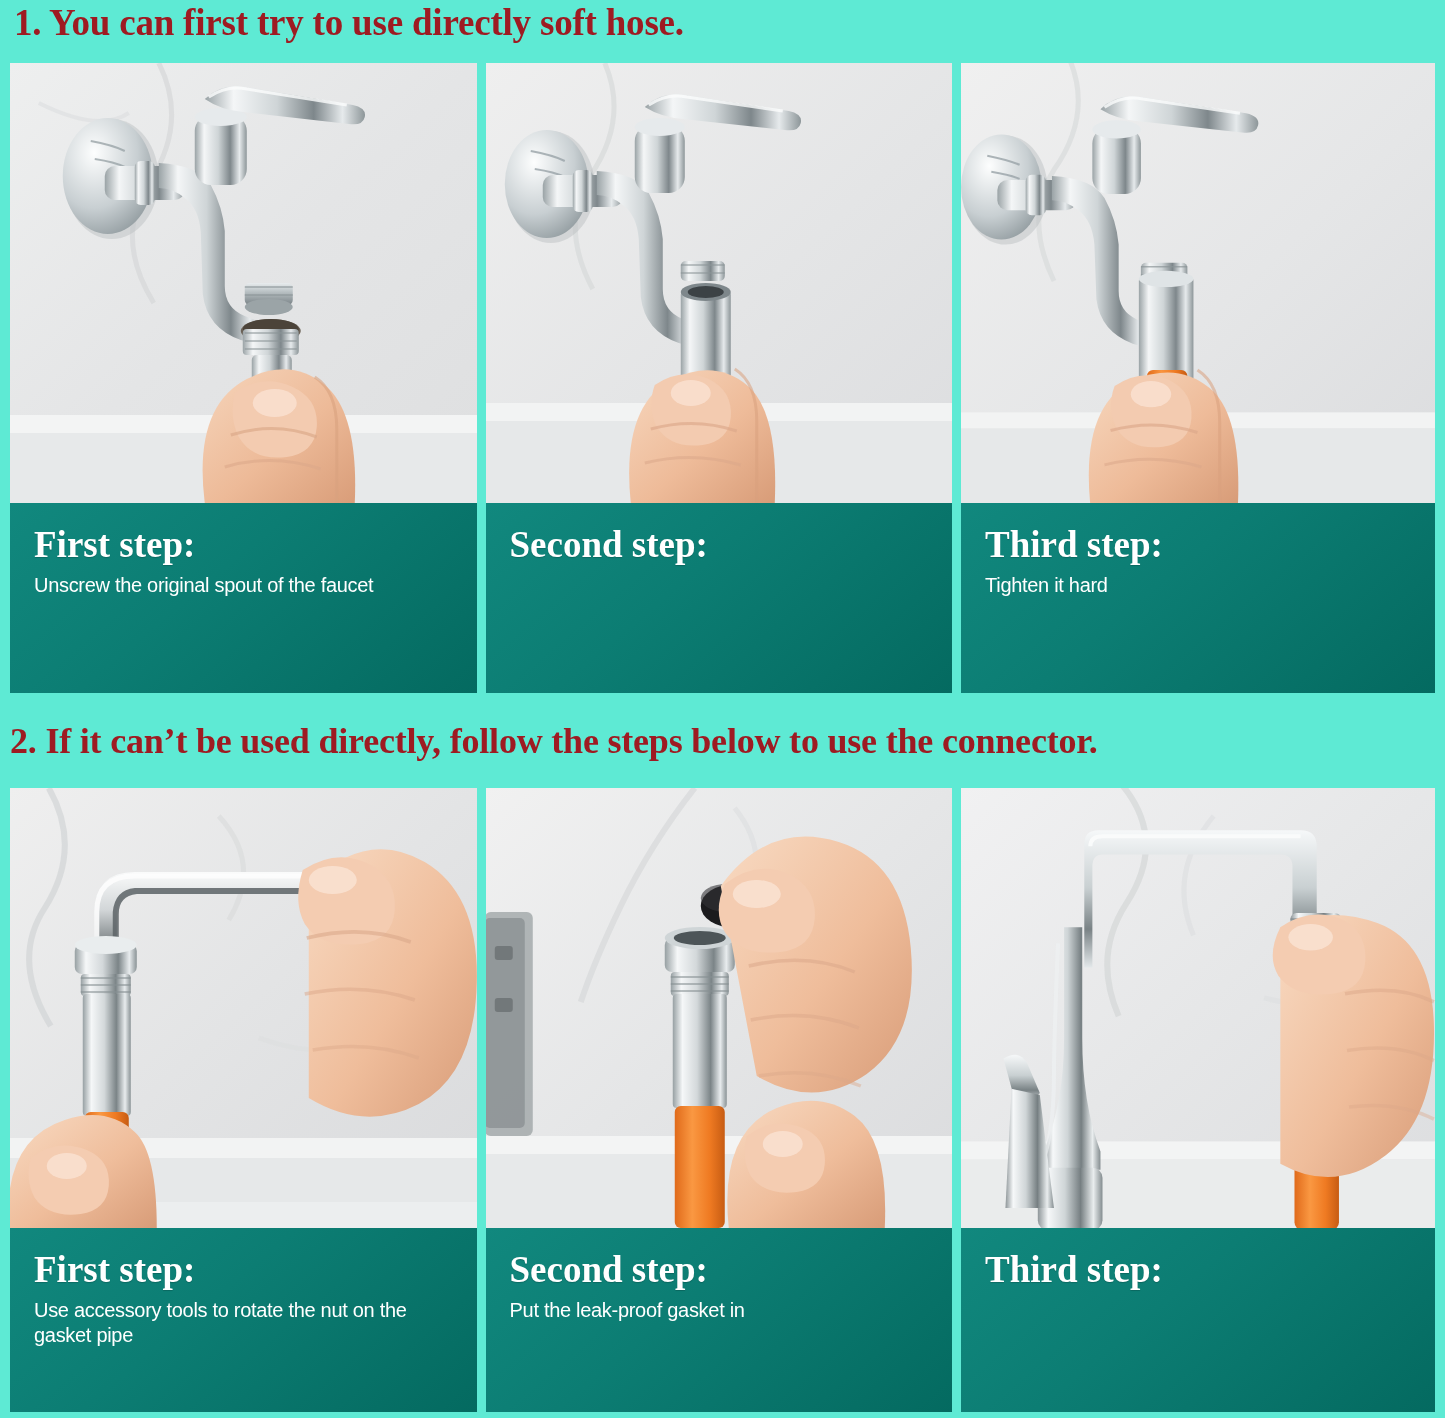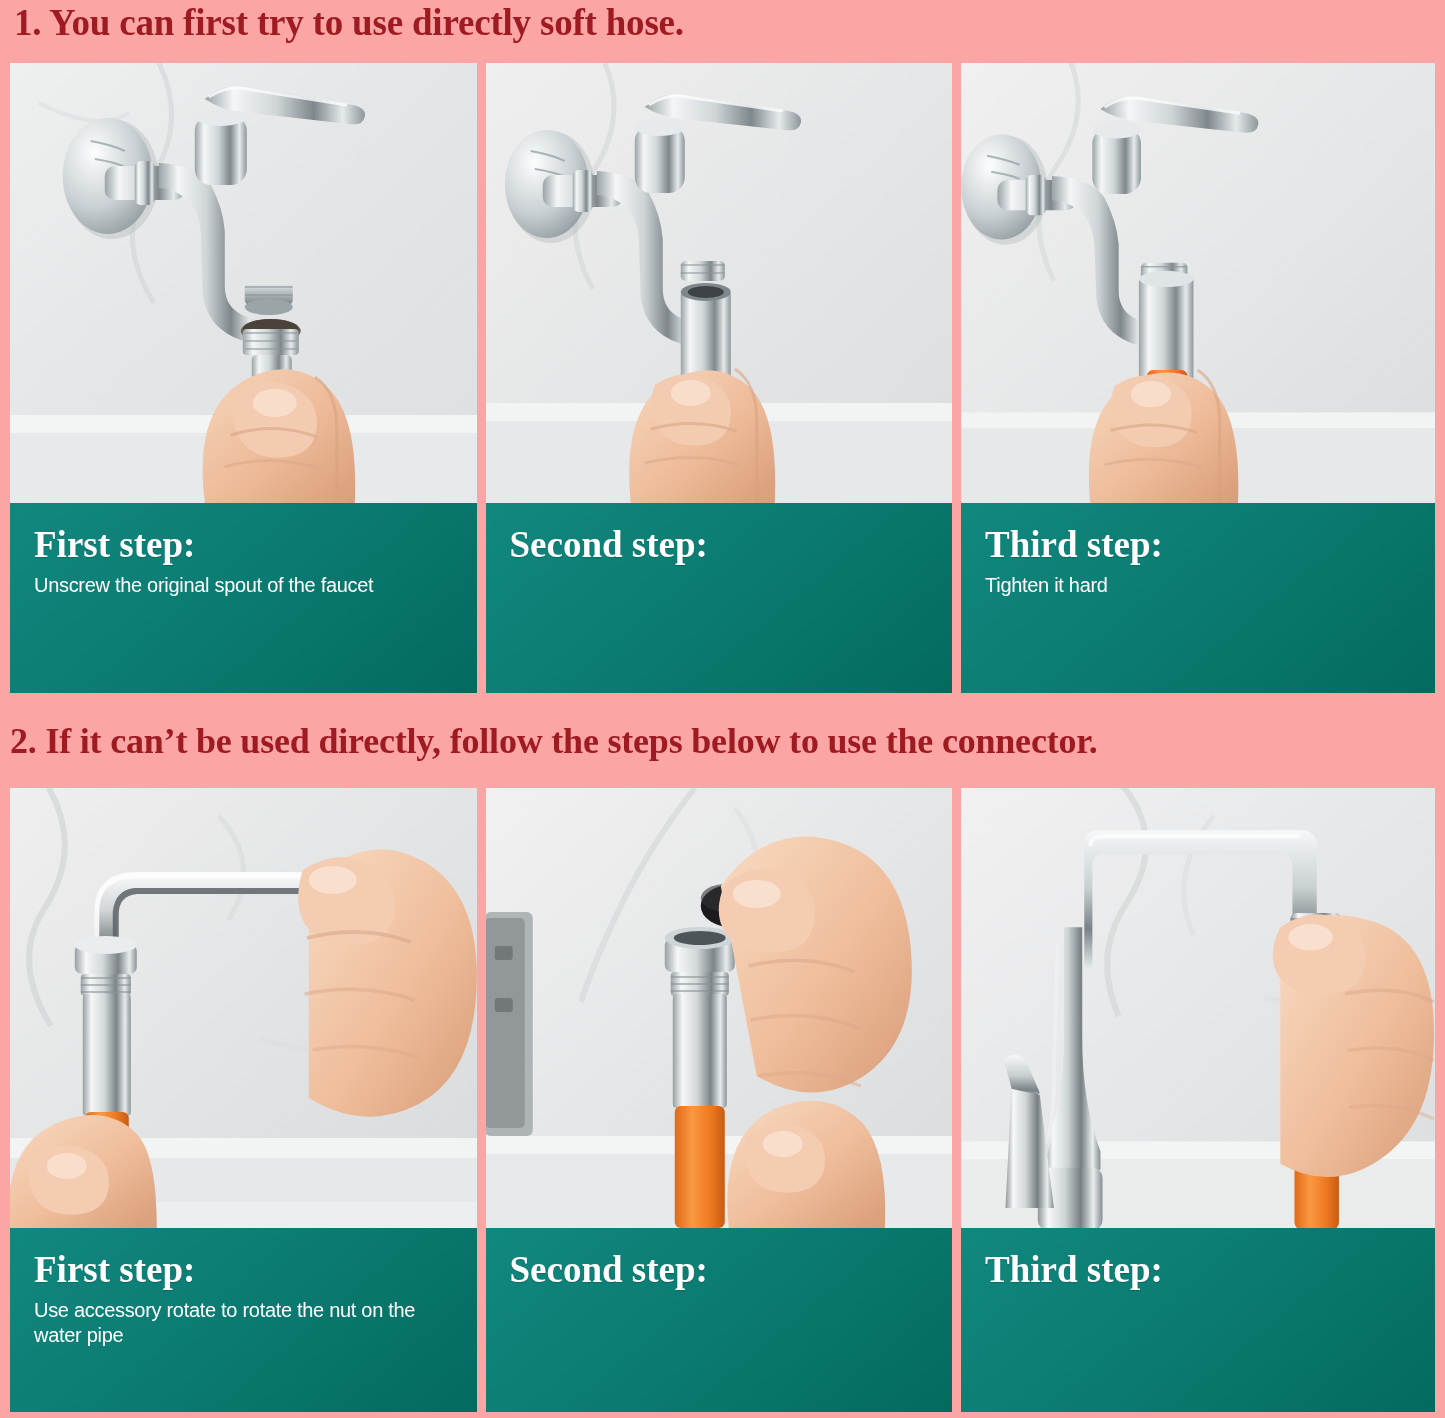--- a/index.html
+++ b/index.html
@@ -1,17 +1,17 @@
 <!DOCTYPE html>
 <html><head>
 <meta charset="utf-8">
 <style>
   html,body{margin:0;padding:0;background:#ffffff;}
   body{width:1445px;height:1418px;font-family:"Liberation Sans",sans-serif;overflow:hidden;}
-  .page{position:relative;width:1445px;height:1418px;background:#fca5a5;}
+  .page{position:relative;width:1445px;height:1418px;background:#5eead4;}
 
   .heading{
     font-family:"Liberation Serif",serif;
     font-weight:700;
     color:#9e1b22;
     font-size:37px;
     letter-spacing:-0.2px;
     line-height:1;
     white-space:nowrap;
   }
@@ -327,21 +327,21 @@
           <path d="M300 96 q58 -56 116 -22 q54 32 52 120 q-2 92 -58 122 q-54 28 -110 -6 z" fill="url(#skinD)"></path>
           <path d="M294 82 q34 -22 66 -6 q28 14 26 46 q-2 30 -34 34 q-40 4 -56 -20 q-12 -22 -2 -54 z" fill="#f4ccb1"></path>
           <ellipse cx="324" cy="92" rx="24" ry="14" fill="#fae1d0" opacity=".9"></ellipse>
           <path d="M298 150 q56 -14 104 4" stroke="#dba88a" stroke-width="3.5" fill="none" opacity=".6"></path>
           <path d="M296 206 q58 -12 110 6" stroke="#dba88a" stroke-width="3.5" fill="none" opacity=".5"></path>
           <path d="M304 262 q56 -10 106 8" stroke="#dba88a" stroke-width="3.5" fill="none" opacity=".45"></path>
         </svg>
       </div>
       <div class="caption">
         <div class="cap-title">First step:</div>
-        <div class="cap-body">Use accessory rotate to rotate the nut on the water pipe</div>
+        <div class="cap-body">Use accessory tools to rotate the nut on the gasket pipe</div>
       </div>
     </div>
 
     <div class="card">
       <div class="photo">
         <svg viewBox="0 0 469 440" preserveAspectRatio="xMidYMid slice">
           <defs>
             <linearGradient id="wallE" x1="0" y1="0" x2="1" y2="1">
               <stop offset="0" stop-color="#f1f1f1"></stop>
                 <stop offset="0.5" stop-color="#e5e6e7"></stop>
@@ -392,20 +392,21 @@
           <ellipse cx="272" cy="106" rx="24" ry="14" fill="#fae1d0" opacity=".9"></ellipse>
           <path d="M264 178 q58 -14 106 6" stroke="#dba88a" stroke-width="3.5" fill="none" opacity=".55"></path>
           <path d="M266 232 q58 -12 108 8" stroke="#dba88a" stroke-width="3.5" fill="none" opacity=".5"></path>
           <path d="M274 288 q54 -10 102 10" stroke="#dba88a" stroke-width="3.5" fill="none" opacity=".45"></path>
           <path d="M262 348 q26 -20 56 -8 q24 10 22 36 q-2 24 -28 28 q-32 4 -46 -16 q-10 -18 -4 -40 z" fill="#f4ccb1"></path>
           <ellipse cx="298" cy="356" rx="20" ry="13" fill="#fae0cf" opacity=".9"></ellipse>
         </svg>
       </div>
       <div class="caption">
         <div class="cap-title">Second step:</div>
+        <div class="cap-body">Put the leak-proof gasket in</div>
       </div>
     </div>
 
     <div class="card">
       <div class="photo">
         <svg viewBox="0 0 469 440" preserveAspectRatio="xMidYMid slice">
           <defs>
             <linearGradient id="wallF" x1="0" y1="0" x2="1" y2="1">
               <stop offset="0" stop-color="#f1f1f2"></stop>
                 <stop offset="0.5" stop-color="#e6e7e8"></stop>

